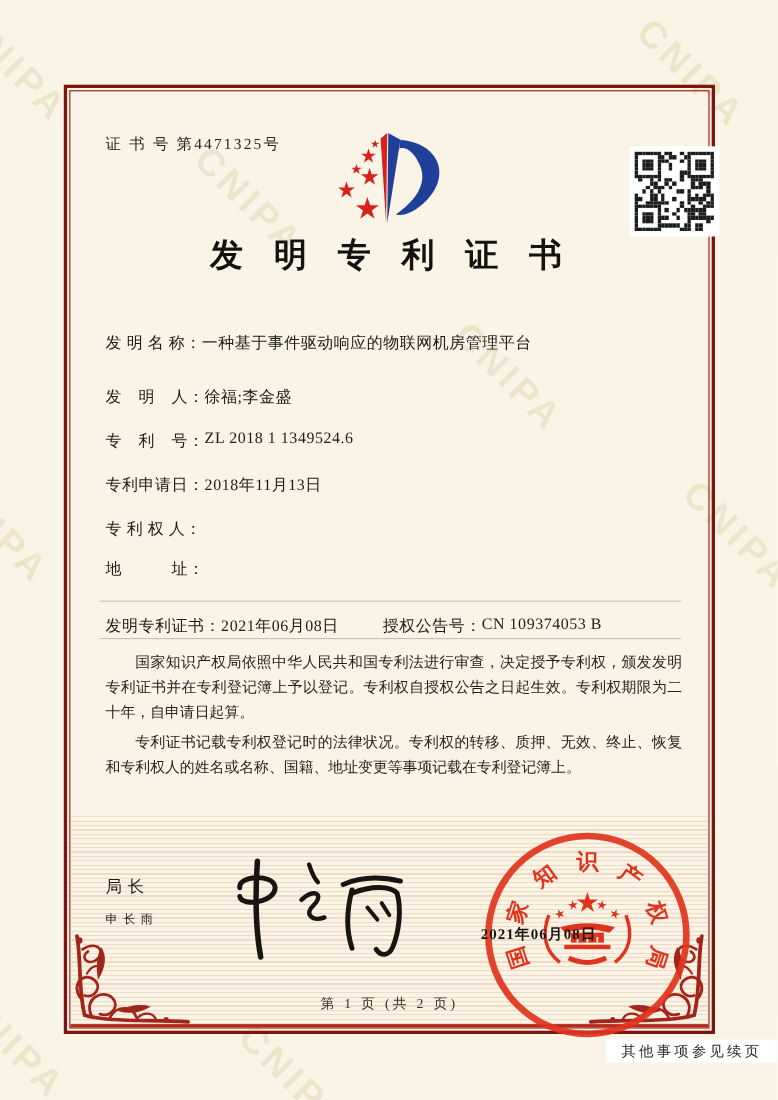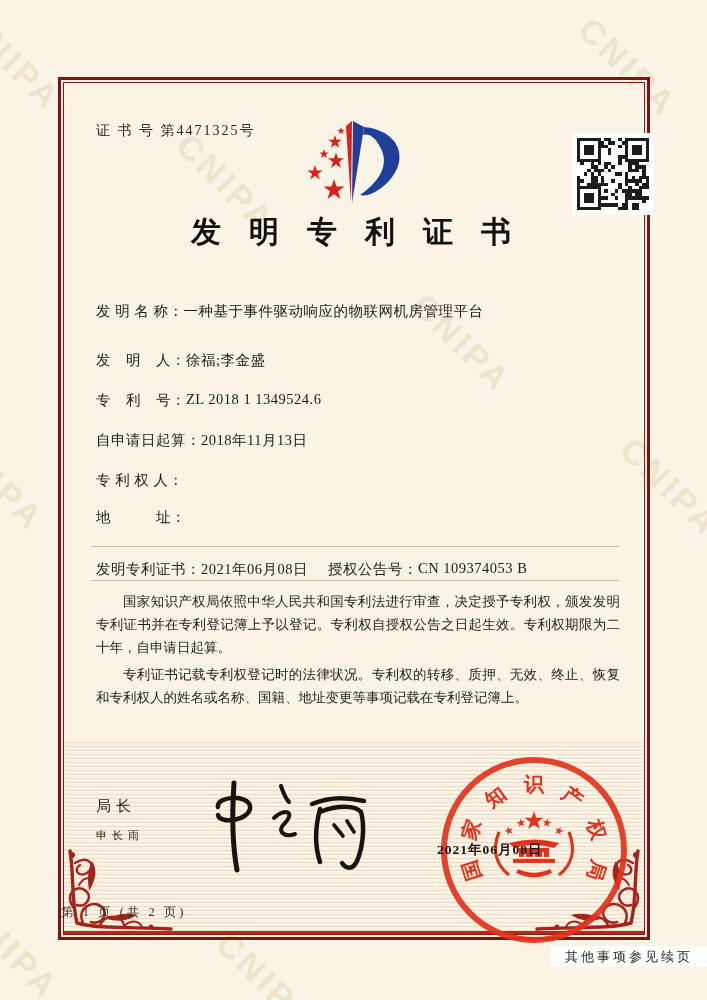--- a/index.html
+++ b/index.html
@@ -44,21 +44,21 @@
   .bottom-line{position:absolute;left:3px;right:3px;bottom:3px;height:3px;background:#b32a1b;}
 
   .sign-role{position:absolute;left:35px;top:717px;font-size:15px;letter-spacing:5px;color:#1d1b18;}
   .sign-name{position:absolute;left:35px;top:748px;font-size:11px;letter-spacing:5px;color:#1d1b18;}
   .sign-script{position:absolute;left:135px;top:693px;}
 
   .ornament{position:absolute;bottom:4px;}
   .ornament.left{left:2px;}
   .ornament.right{right:2px;transform:scaleX(-1);}
 
-  .page-num{position:absolute;left:0;bottom:16px;width:100%;
+  .page-num{position:absolute;left:0;bottom:16px;width:100%;text-align:center;
             font-size:12.5px;letter-spacing:3px;color:#33302c;}
 
   
   .seal{position:absolute;z-index:5;left:441px;top:757px;width:186px;height:186px;}
   .seal-ring{position:absolute;inset:0;border-radius:50%;border:6px solid rgba(224,51,29,.92);
              box-sizing:border-box;}
   .seal-char{position:absolute;left:50%;top:50%;width:22px;height:22px;margin:-11px 0 0 -11px;
              font-size:20px;font-weight:bold;color:#e0331d;text-align:center;line-height:22px;}
   .emblem{position:absolute;left:50%;top:50%;transform:translate(-50%,-52%);}
   .seal-date{position:absolute;z-index:6;left:-4px;top:84px;width:160px;font-size:13.5px;font-weight:bold;
@@ -552,34 +552,34 @@
     </div>
     <div class="f-row" style="top:271px">
       <span class="f-label">发　明　人：</span>
         <span class="f-value">徐福;李金盛</span>
     </div>
     <div class="f-row" style="top:311px">
       <span class="f-label">专　利　号：</span>
         <span class="f-value">ZL 2018 1 1349524.6</span>
     </div>
     <div class="f-row" style="top:351px">
-      <span class="f-label">自申请日起算：</span>
+      <span class="f-label">专利申请日：</span>
         <span class="f-value">2018年11月13日</span>
     </div>
     <div class="f-row" style="top:391px">
       <span class="f-label">专 利 权 人：</span>
     </div>
     <div class="f-row" style="top:428px">
       <span class="f-label">地　　　址：</span>
     </div>
     <div class="rule" style="top:466px"></div>
     <div class="f-row" style="top:480px">
       <span class="f-label">发明专利证书：</span>
         <span class="f-value">2021年06月08日</span>
-      <span class="f-label" style="margin-left:20px">授权公告号：</span>
+      <span class="f-label" style="margin-left:40px">授权公告号：</span>
         <span class="f-value">CN 109374053 B</span>
     </div>
     <div class="rule" style="top:500px"></div>
 
     <div class="paras">
       <p>国家知识产权局依照中华人民共和国专利法进行审查，决定授予专利权，颁发发明专利证书并在专利登记簿上予以登记。专利权自授权公告之日起生效。专利权期限为二十年，自申请日起算。</p>
       <p>专利证书记载专利权登记时的法律状况。专利权的转移、质押、无效、终止、恢复和专利权人的姓名或名称、国籍、地址变更等事项记载在专利登记簿上。</p>
     </div>
 
     <div class="band"></div>

